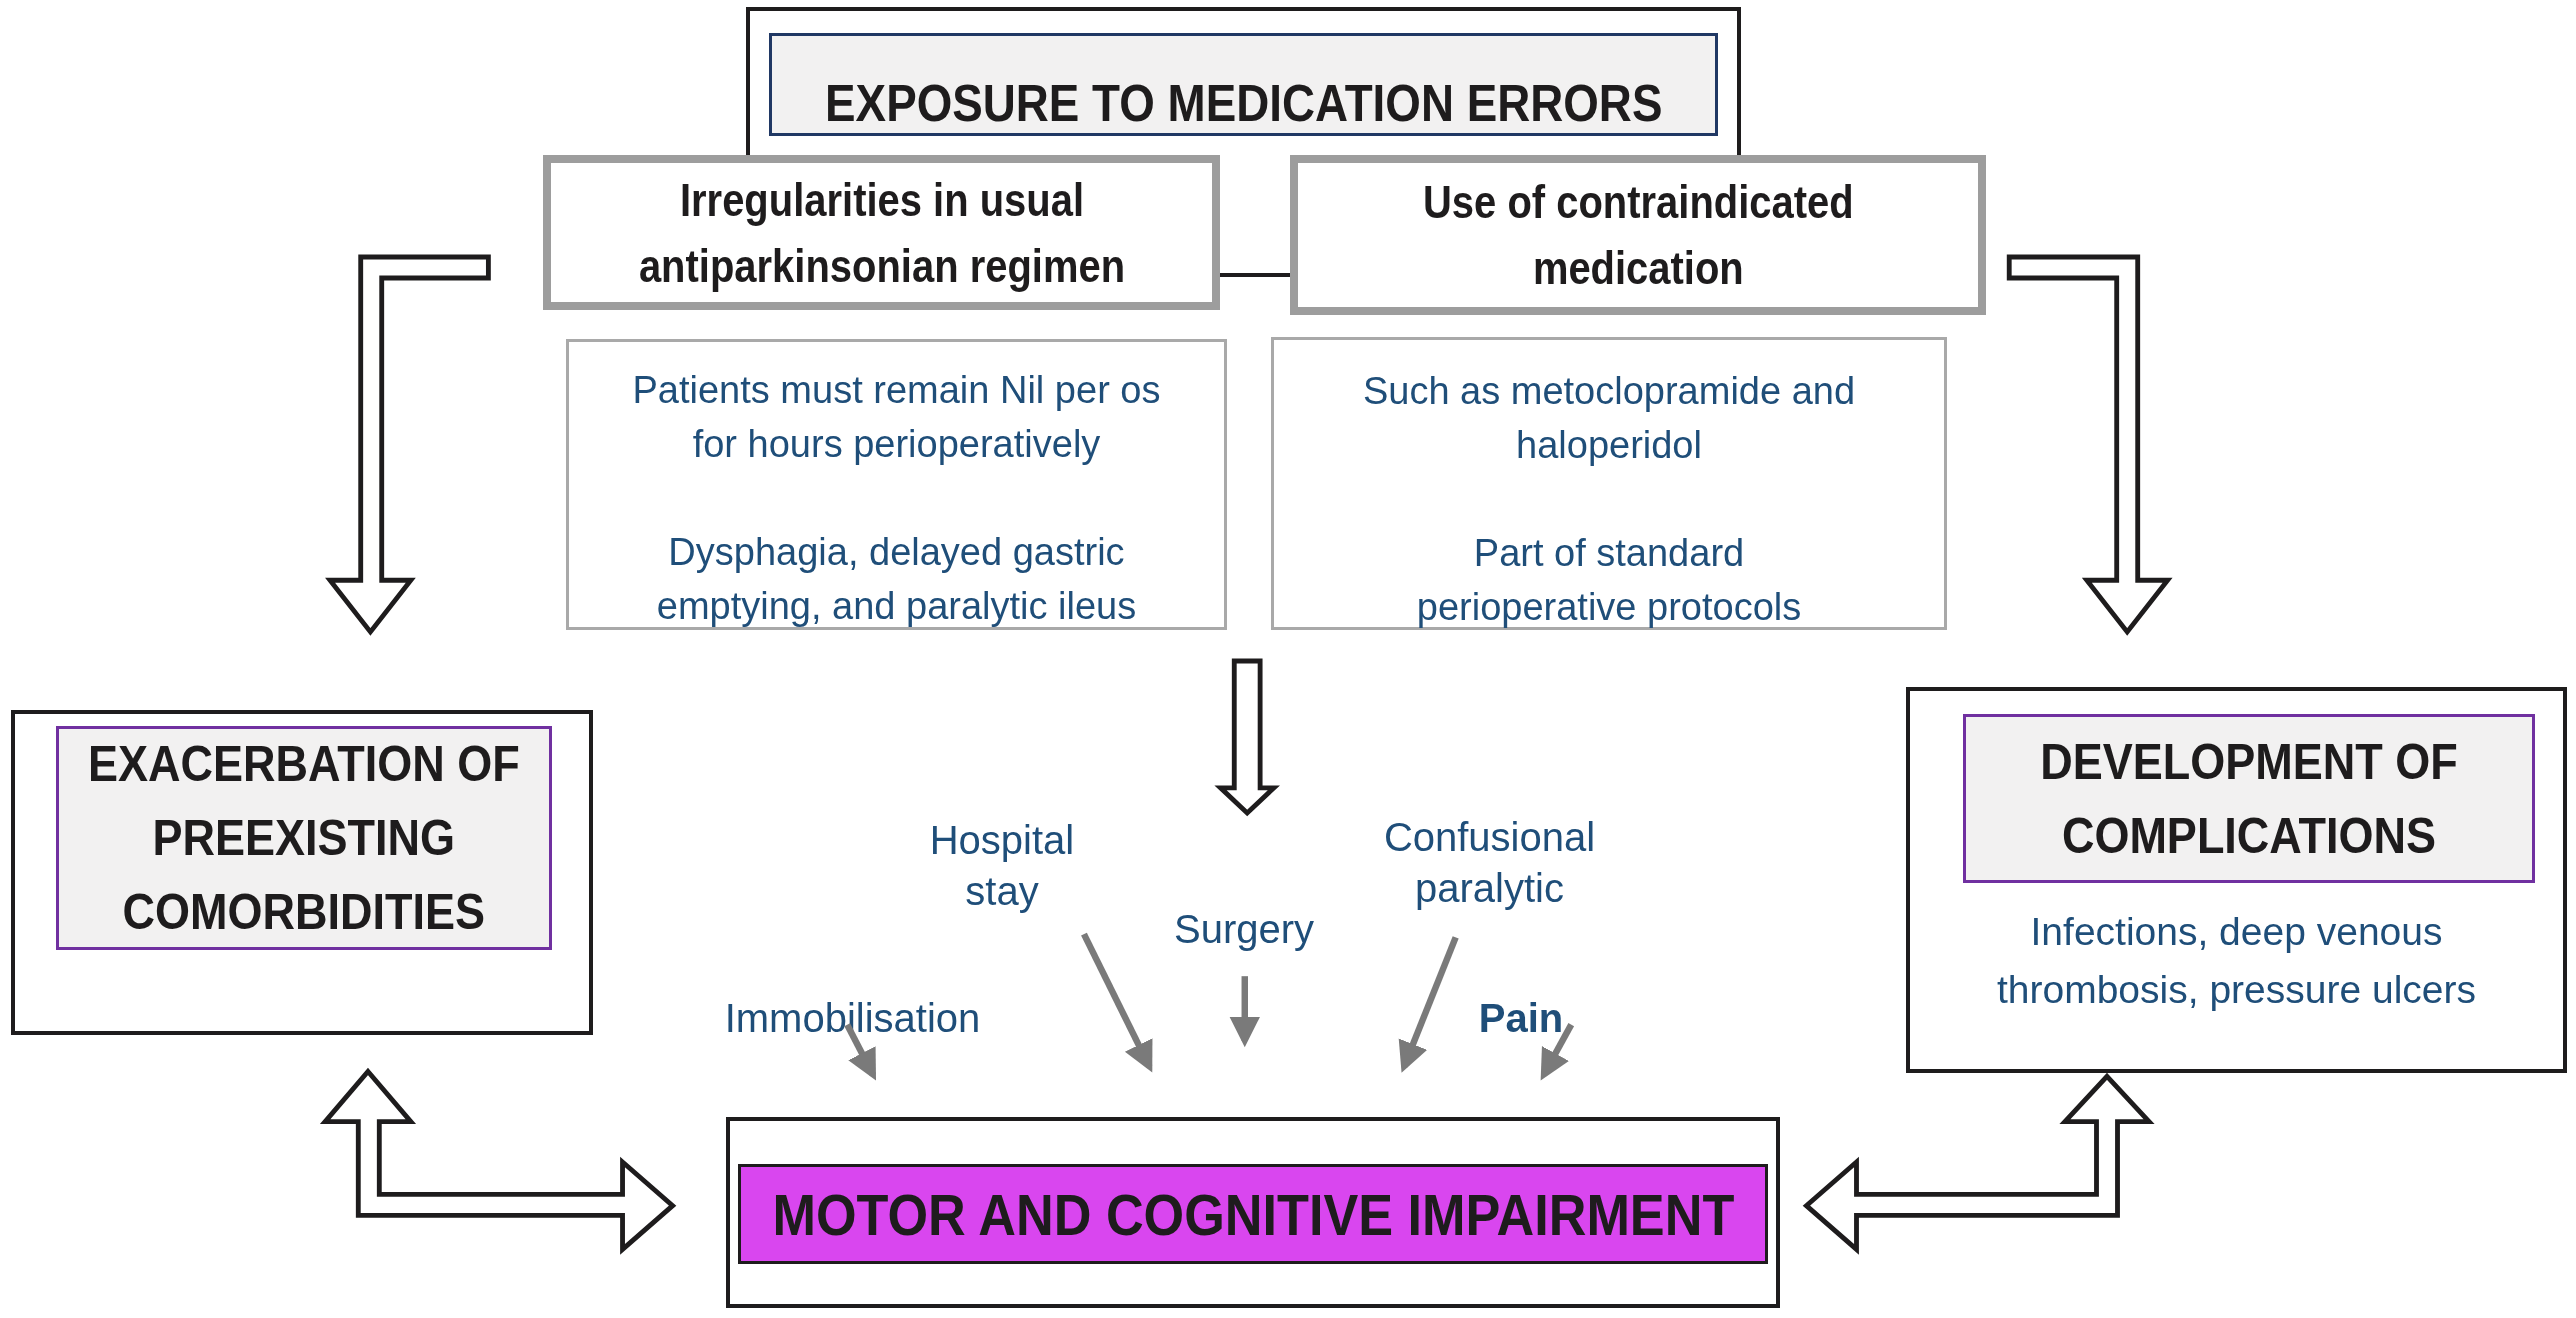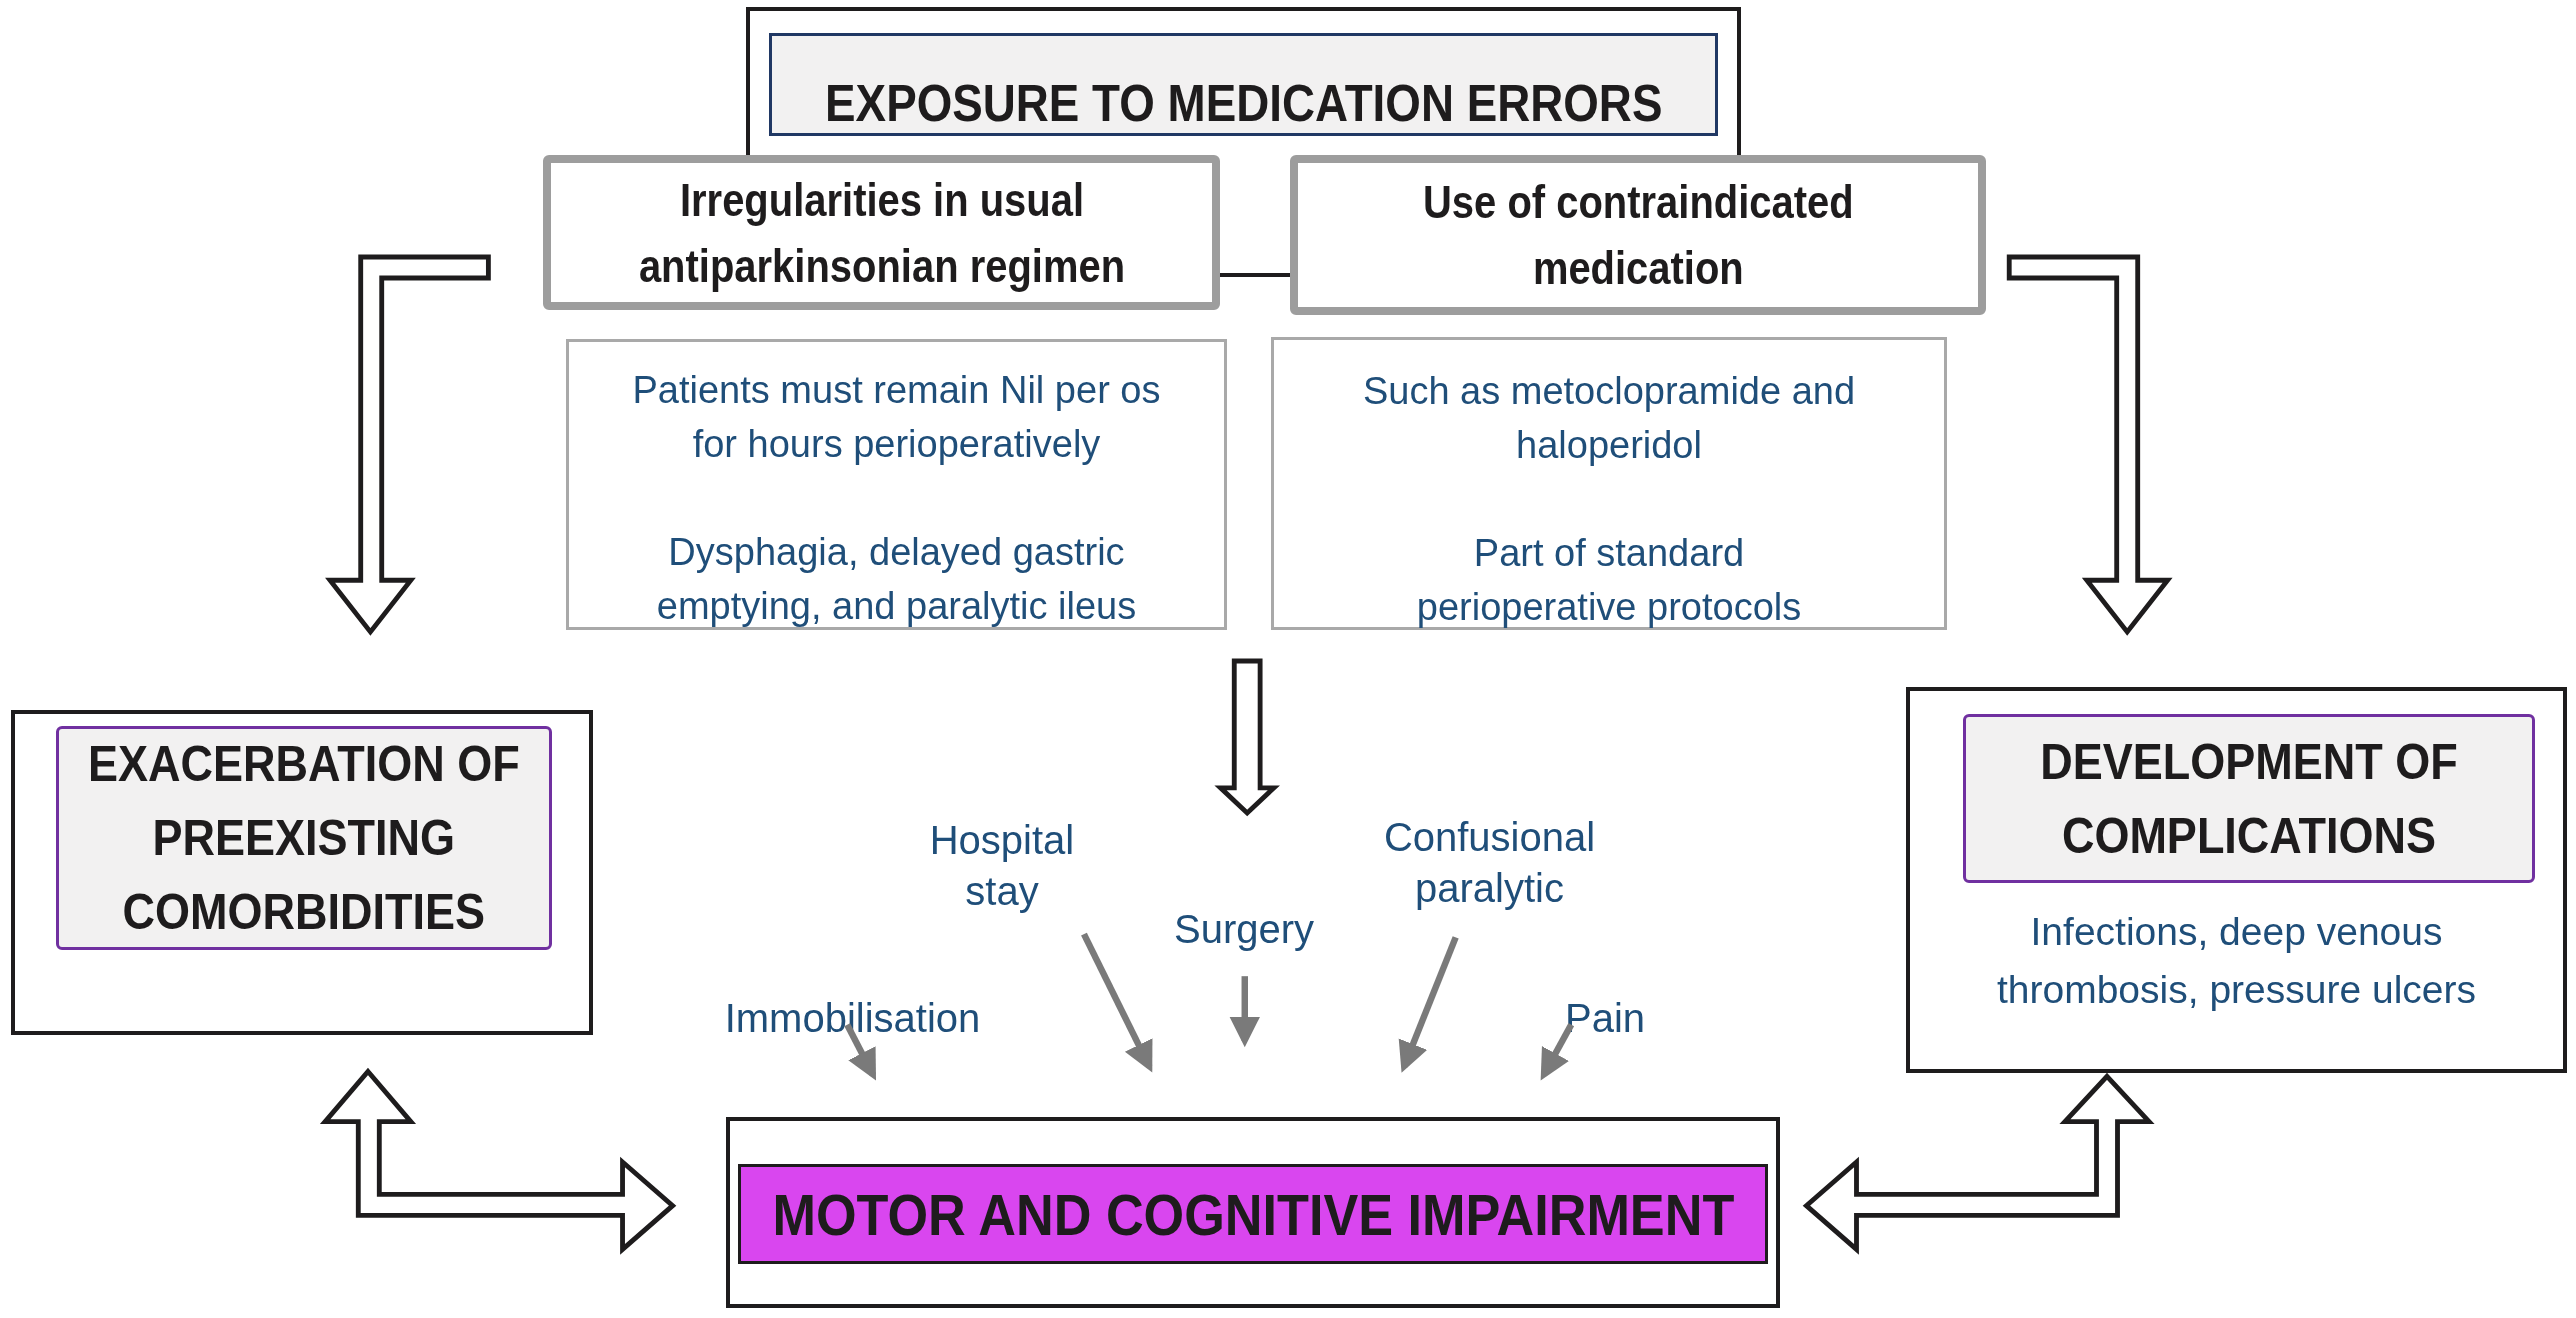--- a/index.html
+++ b/index.html
@@ -1,21 +1,21 @@
 <!DOCTYPE html>
 <html style="font-size:13px"><head>
 <meta charset="utf-8">
 <style>
   html,body{margin:0;padding:0;background:#ffffff;}
   .canvas{
     position:relative;width:2576px;height:1318px;background:#ffffff;overflow:hidden;
     font-family:"Liberation Sans","DejaVu Sans",sans-serif;color:#1e1c1d;
   }
   .abs{position:absolute;box-sizing:border-box;}
-  .flexc{display:flex;align-items:center;justify-content:center;text-align:center;border-radius:6px;}
+  .flexc{display:flex;align-items:center;justify-content:center;text-align:center;}
   .condensed{display:inline-block;white-space:nowrap;transform-origin:50% 50%;}
 
   
   .title-outer{left:746px;top:6.5px;width:995px;height:270px;border:4px solid #1e1c1d;background:#fff;z-index:1;}
   .title-inner{position:absolute;left:19.4px;top:22px;right:19.4px;height:97px;background:#f2f1f1;
     border:3.2px solid #203864;display:flex;align-items:flex-end;justify-content:center;}
   .t-title{font-size:52px;font-weight:bold;letter-spacing:0px;transform:scaleX(.88);}
 
   
   .gray-box{border:8px solid #9d9d9d;background:#fff;z-index:2;}
@@ -48,21 +48,21 @@
   .motor-inner{position:absolute;left:8px;top:43px;right:8px;height:94px;
     background:#d946ef;border:3.2px solid #1e1c1d;display:flex;align-items:center;justify-content:center;}
   .t-motor{font-size:58px;font-weight:bold;transform:scaleX(.9);}
 
   
   .blue-label{position:absolute;color:#1f4e79;font-size:40px;line-height:51px;text-align:center;z-index:2;}
   .lbl-hospital{left:913px;top:815px;width:178px;}
   .lbl-surgery{left:1147px;top:904px;width:194px;}
   .lbl-confusional{left:1360px;top:812px;width:259px;}
   .lbl-immobilisation{left:703px;top:993px;width:299px;}
-  .lbl-pain{left:1524px;top:993px;width:162px;}
+  .lbl-pain{left:1440px;top:993px;width:162px;font-weight:bold;}
 
   
   .overlay{position:absolute;left:0;top:0;width:2576px;height:1318px;z-index:3;pointer-events:none;}
   .hollow{fill:#ffffff;stroke:#1e1c1d;stroke-width:6;stroke-linejoin:miter;}
   .gline{stroke:#7a7a7a;stroke-width:8;fill:none;}
 </style>
 </head>
 <body>
 
 <div class="canvas">

